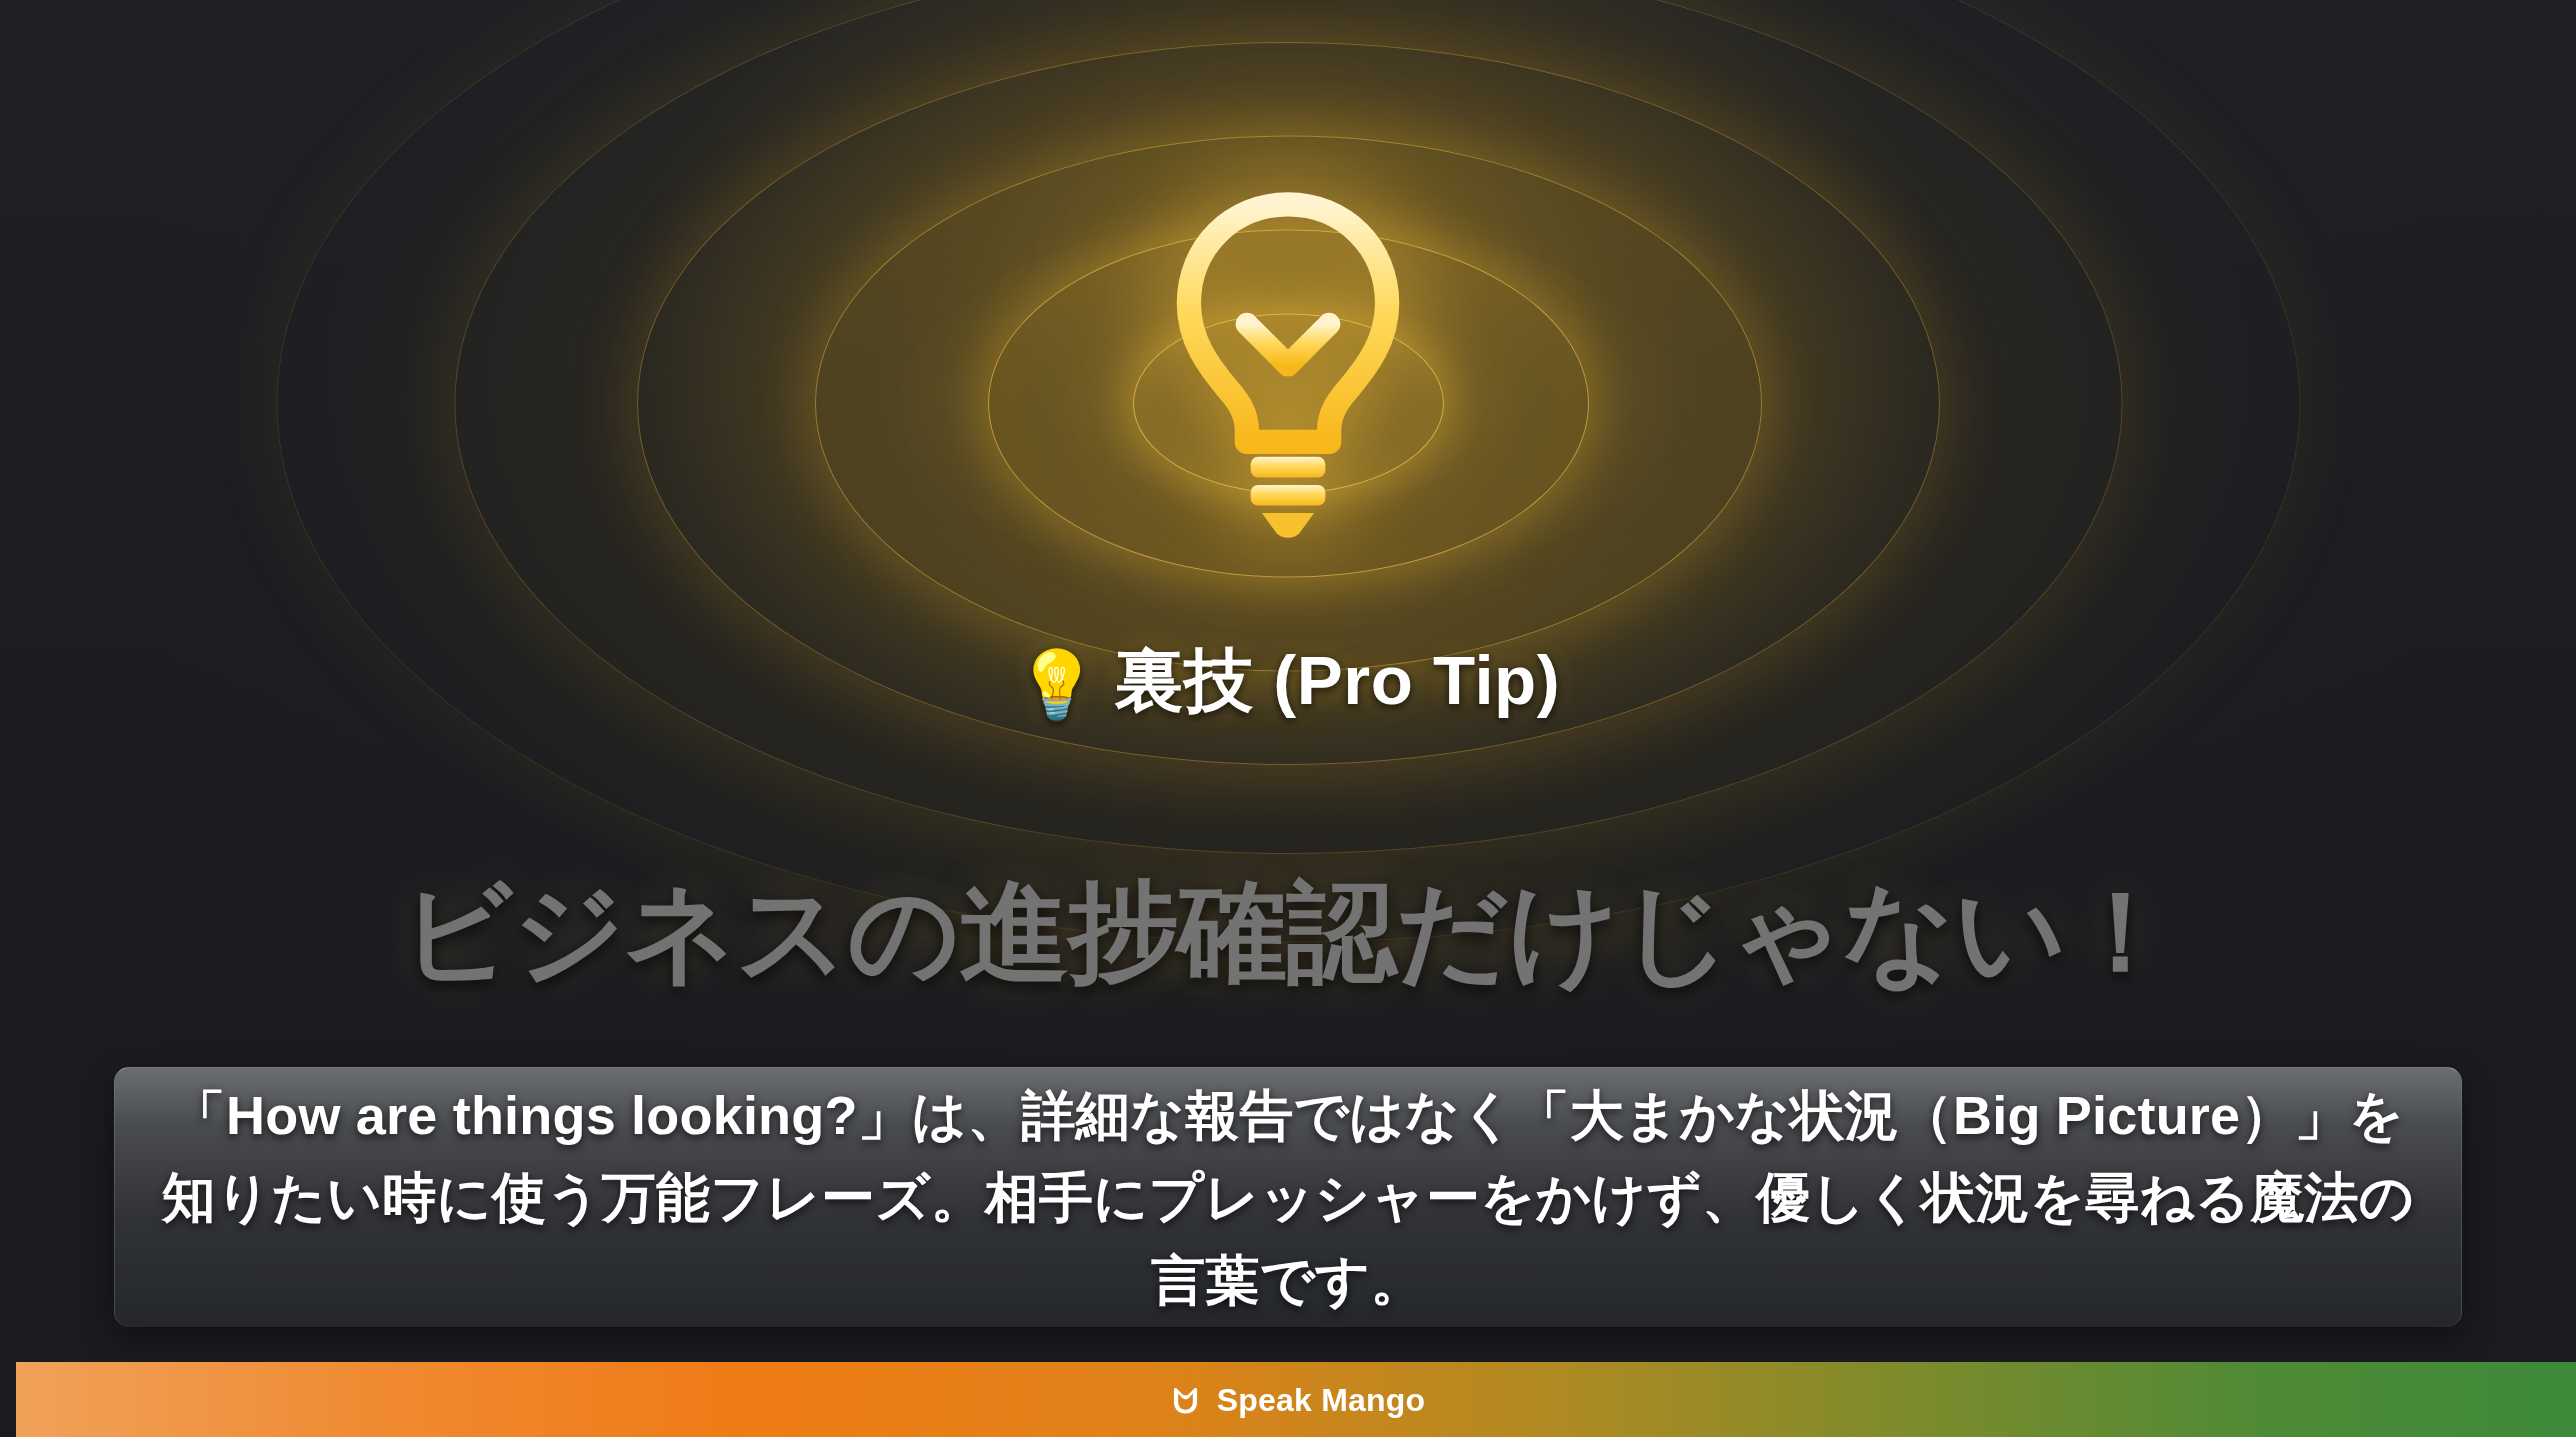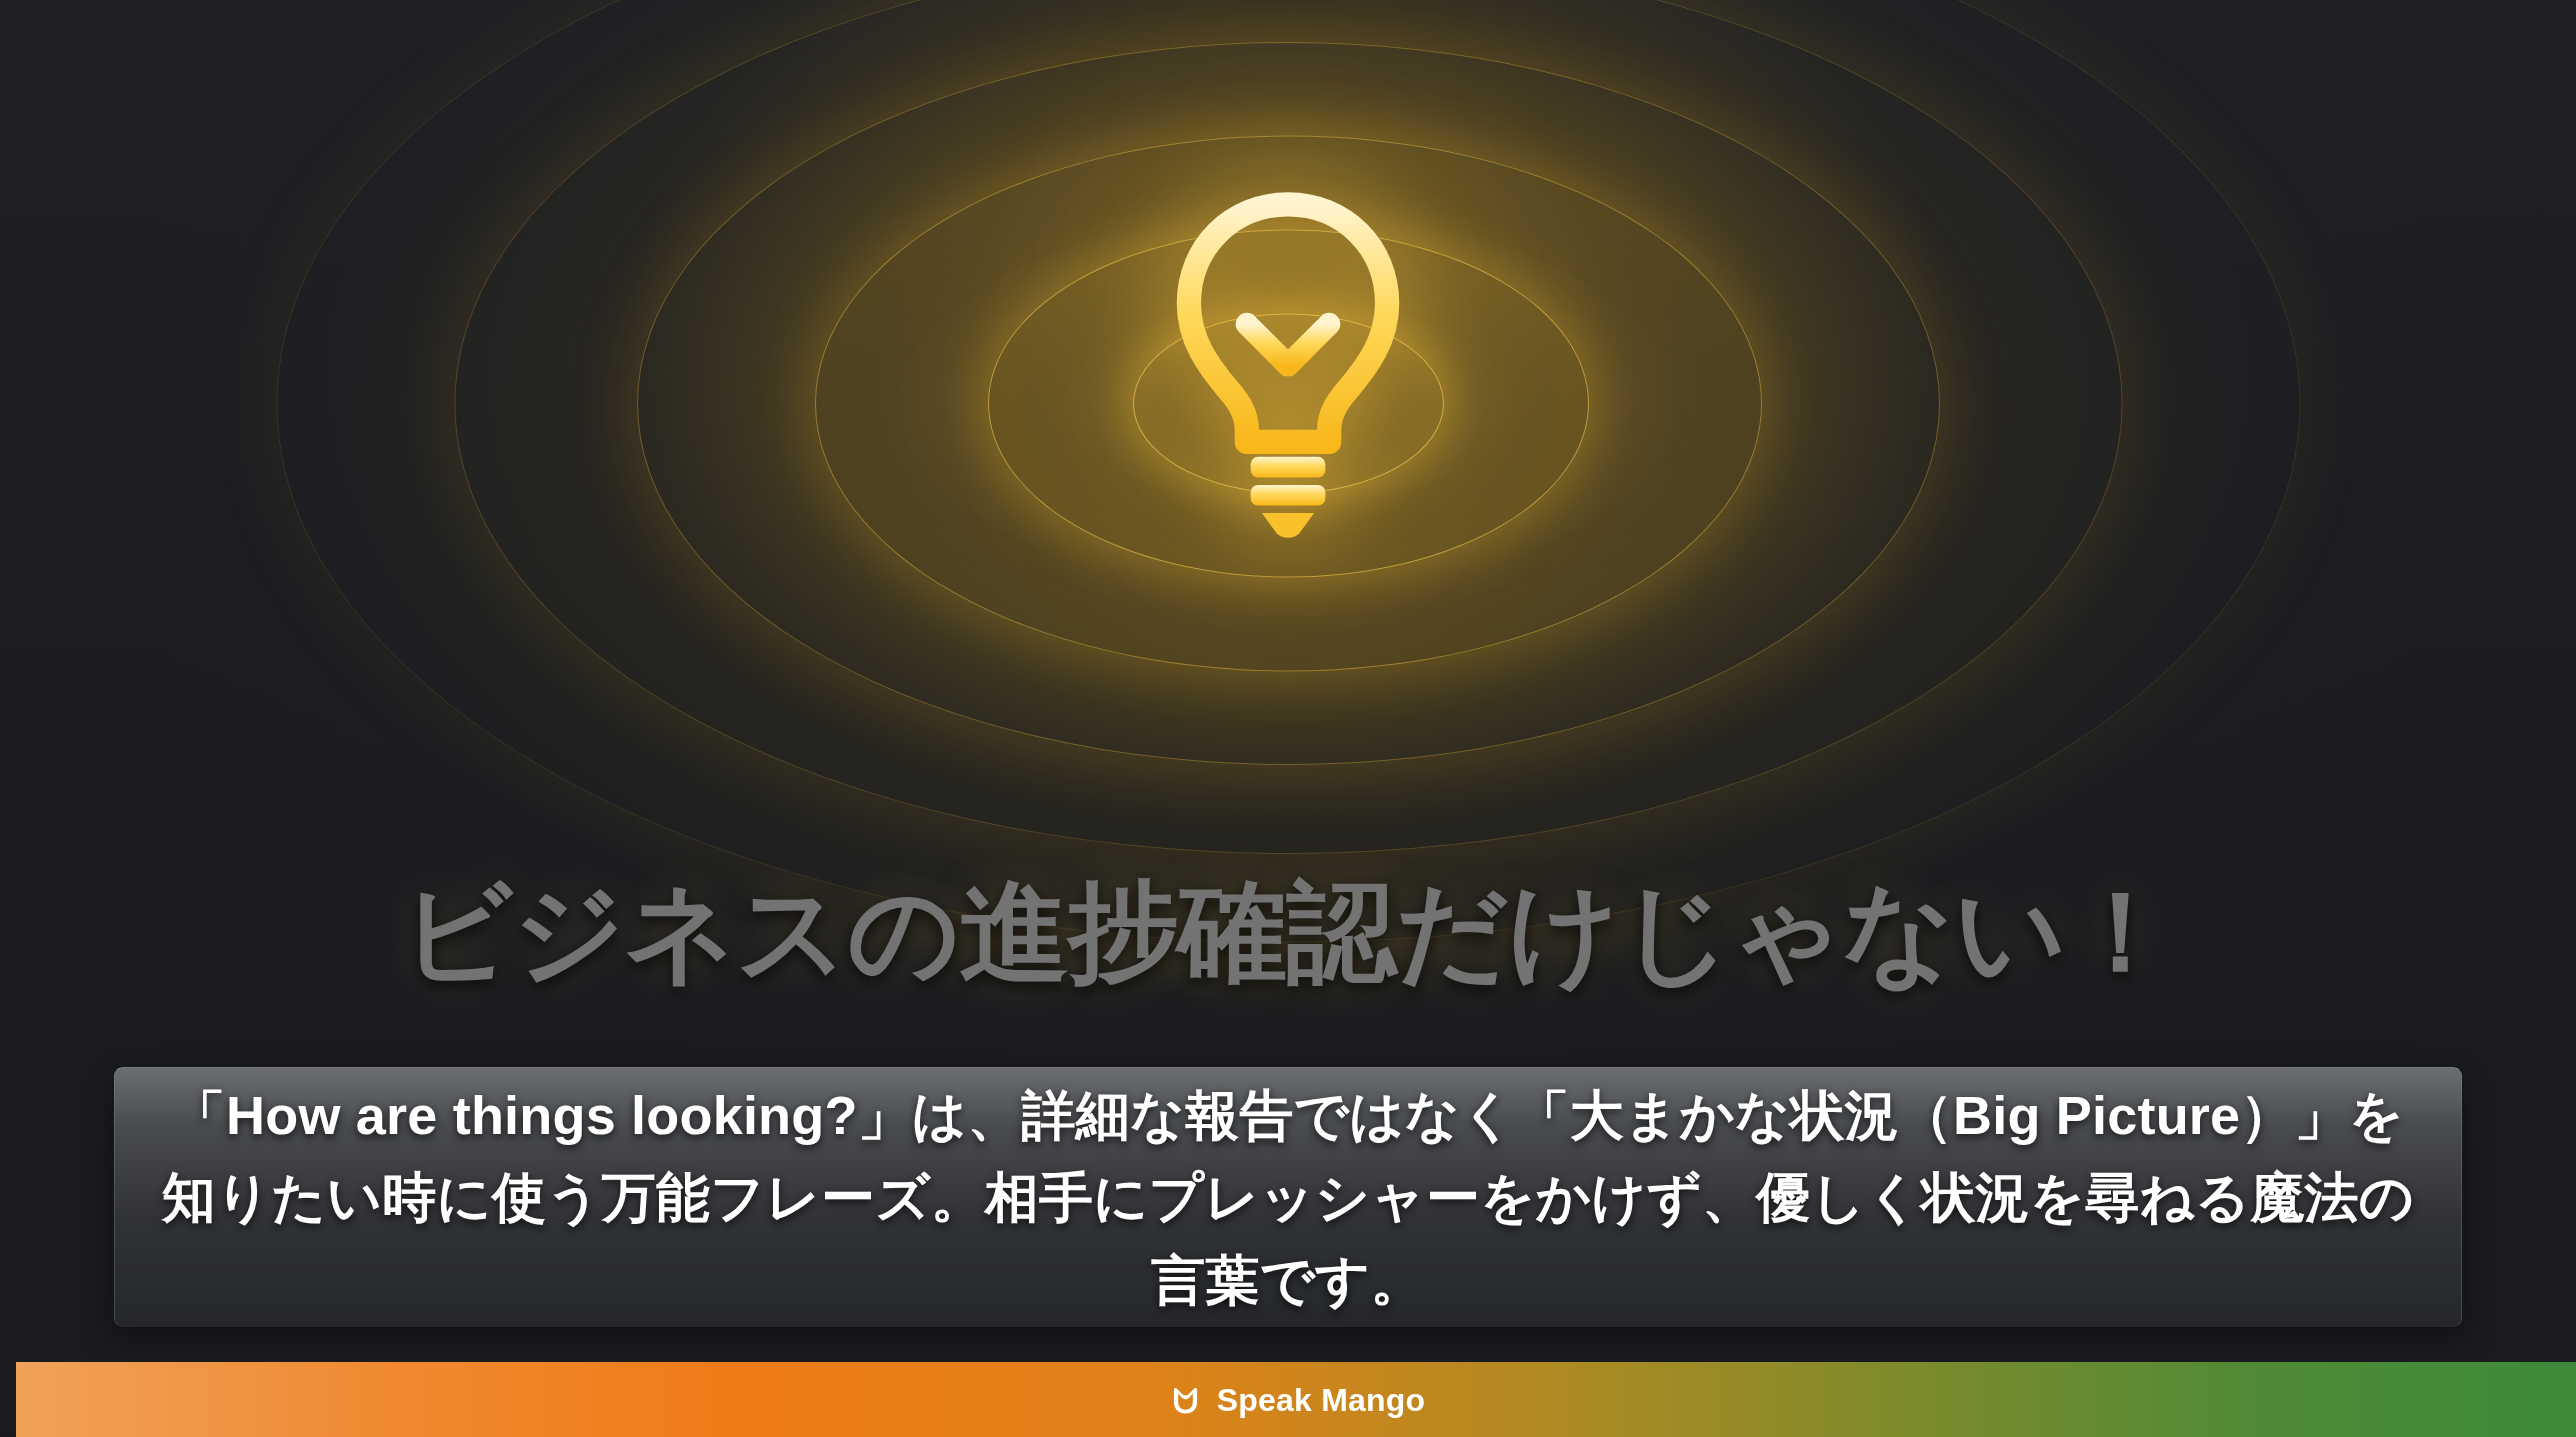--- a/index.html
+++ b/index.html
@@ -118,21 +118,21 @@
     white-space: nowrap;
   }
 
   
   .card {
     position: absolute;
     left: 114px;
     right: 114px;
     top: 1067px;
     height: 260px;
-    border-radius: 9px;
+    border-radius: 15px;
     background: linear-gradient(180deg,
         rgba(128,130,133,0.80) 0%,
         rgba(92,95,99,0.72) 22%,
         rgba(58,60,64,0.72) 58%,
         rgba(40,42,46,0.80) 100%);
     border-top: 1.9px solid rgba(185,188,192,0.55);
     border-left: 0.9px solid rgba(150,153,157,0.30);
     border-right: 0.9px solid rgba(150,153,157,0.30);
     box-shadow: 0 9.4px 32px rgba(0,0,0,0.45);
     display: flex;
@@ -219,20 +219,23 @@
       <path d="M78 84 L100 106 L122 84" fill="none" stroke="url(#bulbGrad)" stroke-width="12" stroke-linecap="round" stroke-linejoin="round"></path>
       <path d="M100 106 L100 147" fill="none" stroke="url(#bulbGrad)" stroke-width="12" stroke-linecap="round"></path>
 
       <rect x="80" y="155" width="40" height="11" rx="4" fill="url(#bulbGrad)"></rect>
       <rect x="80" y="170" width="40" height="11" rx="4" fill="url(#bulbGrad)"></rect>
 
       <path d="M86 185 L114 185 L106 196 C103 199 97 199 94 196 Z" fill="#f8c02a"></path>
     </svg>
   </div>
 
+  <div class="subtitle">
+    <span class="emoji-bulb">💡</span><span>裏技 (Pro Tip)</span>
+  </div>
 
   <h1 class="headline">ビジネスの進捗確認だけじゃない！</h1>
 
   <div class="card">
     <div class="card-text">「How are things looking?」は、詳細な報告ではなく「大まかな状況（Big Picture）」を知りたい時に使う万能フレーズ。相手にプレッシャーをかけず、優しく状況を尋ねる魔法の言葉です。</div>
   </div>
 
   <div class="footer">
     <svg class="footer-logo" viewBox="0 0 48 48" aria-hidden="true">
       <path d="M9 10 C9 8 11 7 12.5 8.4 L20 16 C22 18 26 18 28 16 L35.5 8.4

